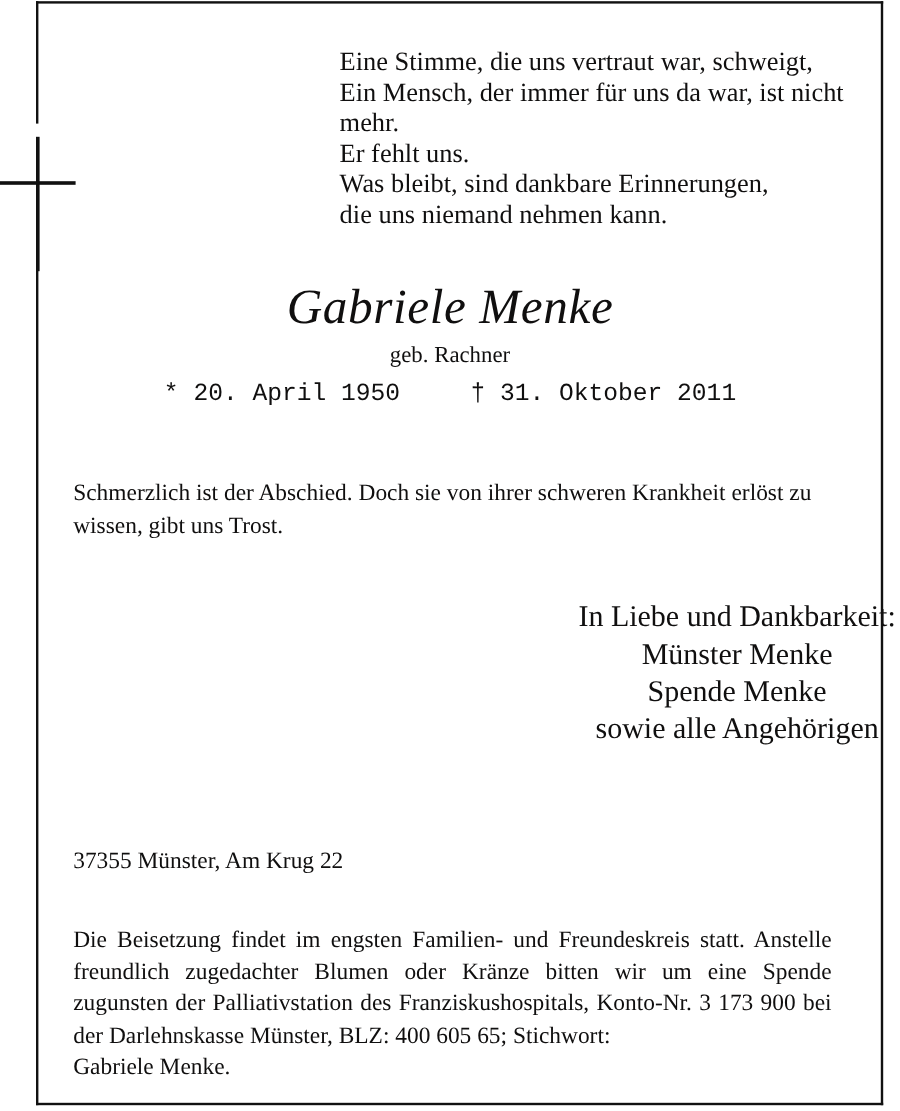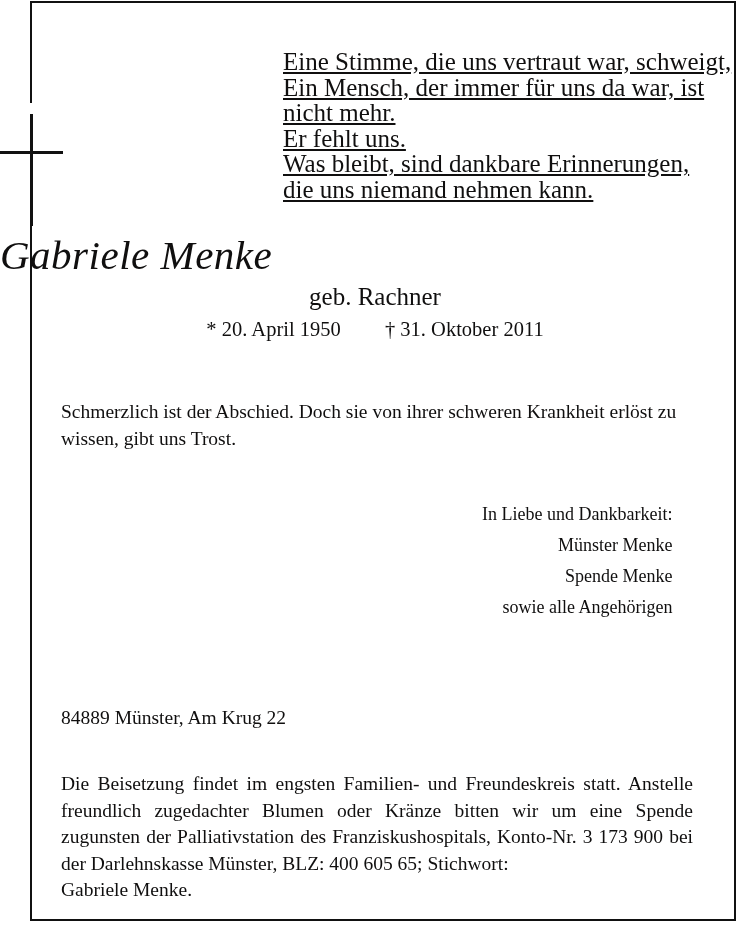--- a/index.html
+++ b/index.html
@@ -33,65 +33,66 @@
   
   #cross { position: absolute; left: 0; top: 100px; width: 90px; height: 126px; }
   #cross-vertical   { position: absolute; left: 30px; top: 14px;  width: 3px;  height: 112px; background:#111; }
   #cross-horizontal { position: absolute; left: 0px;  top: 51px;  width: 63px; height: 3px;   background:#111; }
 
   
   .block { position: absolute; }
 
   #poem {
     left: 283px;
-    top: 49px;
-    font-size: 25px;
+    top: 38px;
+    font-size: 22px;
     line-height: 25.6px;
     white-space: pre-line;
-    text-decoration: underline;
   }
 
   #name {
     left: 0; right: 0;
     top: 231px;
+    text-align: center;
     font-style: italic;
     font-size: 41px;
     line-height: 48px;
     letter-spacing: 0.5px;
   }
   #maiden-name {
     left: 0; right: 0;
     top: 285px;
     text-align: center;
-    font-size: 25px;
+    font-size: 19px;
     line-height: 24px;
   }
   #dates {
     left: 0; right: 0;
     top: 316px;
     text-align: center;
     font-size: 20.5px;
     line-height: 26px;
+    font-family: Liberation Mono, monospace;
   }
   #dates .date-gap { display: inline-block; width: 34px; }
 
   #condolence {
     left: 61px;
     top: 399px;
     width: 630px;
     font-size: 19.5px;
     line-height: 26.5px;
   }
 
   #mourners {
     left: 482px;
     top: 499px;
-    font-size: 18px;
+    font-size: 25px;
     line-height: 31px;
-    text-align: right;
+    text-align: center;
   }
   #mourners .lead { line-height: 31px; }
 
   #address {
     left: 61px;
     top: 705px;
     font-size: 19.5px;
     line-height: 26px;
   }
 
@@ -140,20 +141,20 @@
 
   <div class="block" id="condolence">Schmerzlich ist der Abschied. Doch sie von ihrer schweren Krankheit erlöst zu wissen, gibt uns Trost.</div>
 
   <div class="block" id="mourners">
     <div class="lead">In Liebe und Dankbarkeit:</div>
     <div>Münster Menke</div>
     <div>Spende Menke</div>
     <div>sowie alle Angehörigen</div>
   </div>
 
-  <div class="block" id="address">84889 Münster, Am Krug 22</div>
+  <div class="block" id="address">37355 Münster, Am Krug 22</div>
 
   <div class="block" id="funeral">
     <span>Die Beisetzung findet im engsten Familien- und Freundeskreis statt. Anstelle freundlich zugedachter Blumen oder Kränze bitten wir um eine Spende zugunsten der Palliativstation des Franziskushospitals, Konto-Nr. 3 173 900 bei der Darlehnskasse Münster, BLZ: 400 605 65; Stichwort:</span>
     <div class="last-line">Gabriele Menke.</div>
   </div>
 
 </div>
 
 </body></html>

